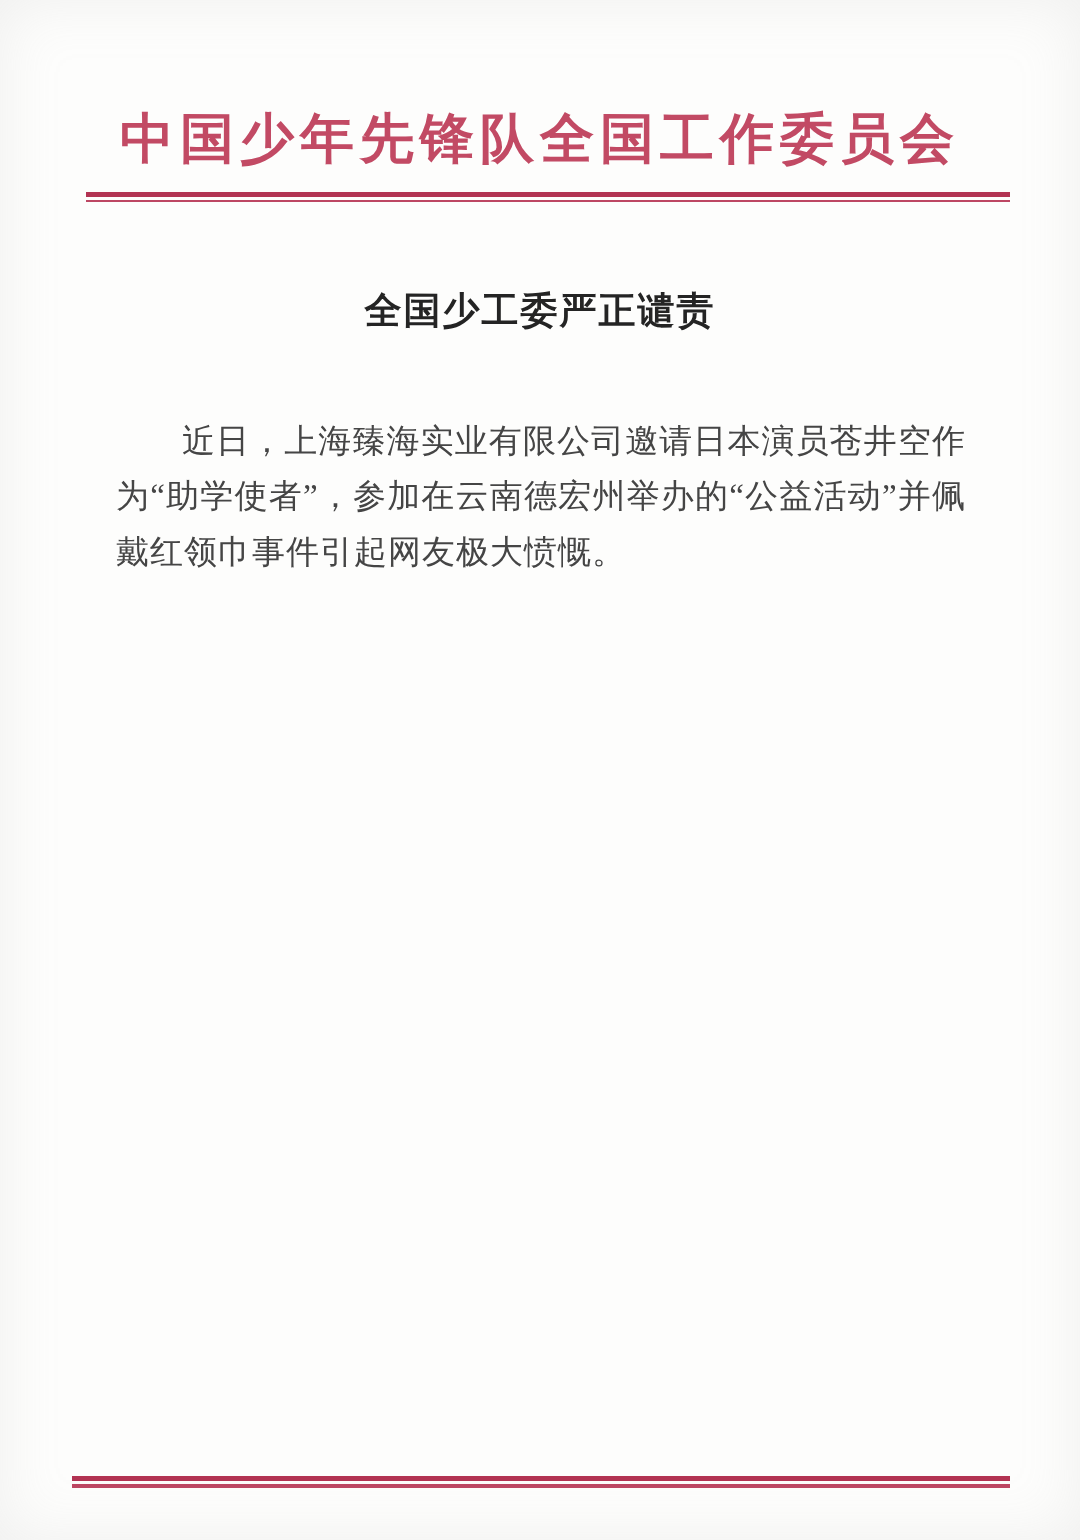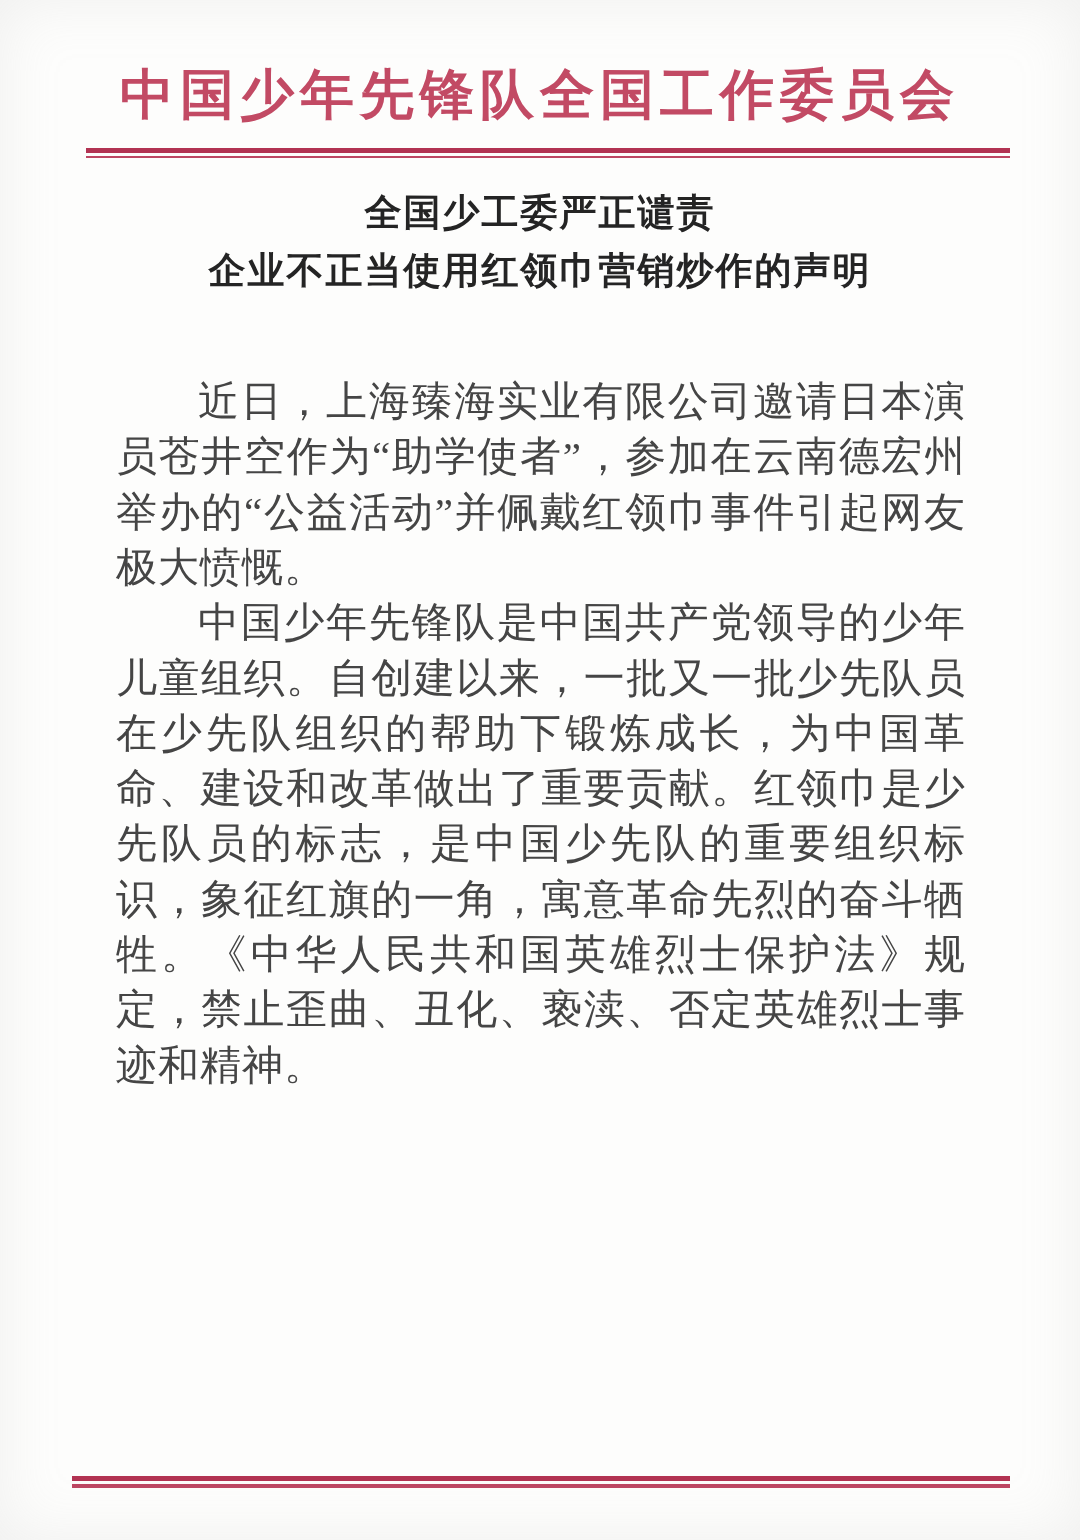--- a/index.html
+++ b/index.html
@@ -21,21 +21,21 @@
   }
   
   .page::after {
     content: "";
     position: absolute;
     inset: 0;
     pointer-events: none;
     box-shadow: inset 0 0 60px rgba(180,180,175,0.18);
   }
   .letterhead {
-    padding-top: 64px;
+    padding-top: 108px;
     text-align: center;
     color: #c24a64;
     font-size: 54px;
     font-weight: 700;
     letter-spacing: 6px;
     line-height: 1.15;
     white-space: nowrap;
   }
   .rule {
     border-top: 5px solid #b23352;
@@ -48,31 +48,31 @@
   .rule-bottom {
     position: absolute;
     left: 72px;
     right: 70px;
     top: 1476px;
     border-top: 5px solid #b23352;
     border-bottom: 4px solid #bd4763;
     height: 3px;
   }
   .title-block {
-    margin-top: 26px;
+    margin-top: 80px;
     text-align: center;
     color: #242424;
     font-weight: 700;
     font-size: 37px;
     line-height: 58px;
     letter-spacing: 2px;
   }
   .body-text {
     margin: 74px 114px 0 116px;
-    font-size: 41px;
+    font-size: 33px;
     line-height: 55.3px;
     color: #454545;
     text-align: justify;
     letter-spacing: 1px;
   }
   .body-text p {
     margin: 0;
     text-indent: 2em;
   }
 </style>
@@ -80,23 +80,21 @@
 <body>
 
 <div class="page">
 
   <div class="letterhead">中国少年先锋队全国工作委员会</div>
 
   <div class="rule rule-top"></div>
 
   <div class="title-block">
     <div>全国少工委严正谴责</div>
-    <div>企业不正当使用红领巾营销炒作的声明</div>
   </div>
 
   <div class="body-text">
     <p>近日，上海臻海实业有限公司邀请日本演员苍井空作为“助学使者”，参加在云南德宏州举办的“公益活动”并佩戴红领巾事件引起网友极大愤慨。</p>
-    <p>中国少年先锋队是中国共产党领导的少年儿童组织。自创建以来，一批又一批少先队员在少先队组织的帮助下锻炼成长，为中国革命、建设和改革做出了重要贡献。红领巾是少先队员的标志，是中国少先队的重要组织标识，象征红旗的一角，寓意革命先烈的奋斗牺牲。《中华人民共和国英雄烈士保护法》规定，禁止歪曲、丑化、亵渎、否定英雄烈士事迹和精神。</p>
   </div>
 
   <div class="rule rule-bottom"></div>
 
 </div>
 
 </body></html>

